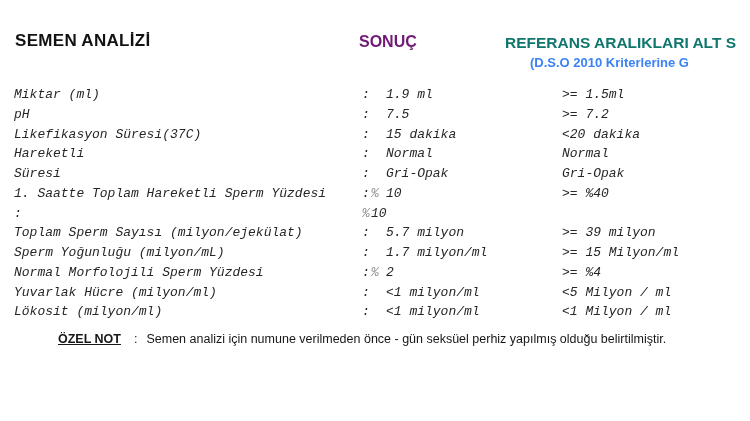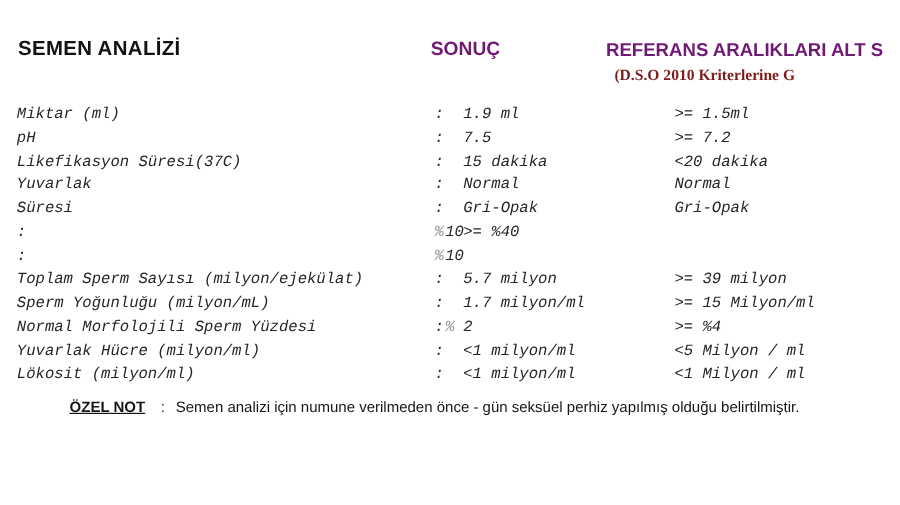--- a/index.html
+++ b/index.html
@@ -17,27 +17,27 @@
     font-size:17px; font-weight:bold; color:#121212;
     letter-spacing:0.3px; white-space:nowrap;
   }
   .result-header {
     position:absolute; left:359px; top:33px;
     font-size:16px; font-weight:bold; color:#701a75;
     white-space:nowrap;
   }
   .reference-header {
     position:absolute; left:505px; top:34px;
-    font-size:15.5px; font-weight:bold; color:#701a75;
+    font-size:15.5px; font-weight:bold; color:#0f766e;
     white-space:nowrap;
   }
   .reference-subheader {
-    position:absolute; left:512px; top:55px;
-    font-family:Liberation Serif, serif;
-    font-size:13px; font-weight:bold; color:#7f1d1d;
+    position:absolute; left:530px; top:55px;
+    font-family:Liberation Sans, sans-serif;
+    font-size:13px; font-weight:bold; color:#3b82f6;
     white-space:nowrap;
   }
   
   .results-table {
     position:absolute; left:14px; right:0; top:85px;
     font-family:"Liberation Mono", monospace;
     font-size:13px; color:#262626;
   }
   .row {
     display:grid;
@@ -87,36 +87,37 @@
 
     <div class="row">
       <span class="param">Likefikasyon Süresi(37C)</span>
       <span class="colon">:</span>
       <span class="pct"></span>
       <span class="result">15 dakika</span>
       <span class="ref">&lt;20 dakika</span>
     </div>
 
     <div class="row">
-      <span class="param">Yuvarlak</span>
+      <span class="param">Hareketli</span>
       <span class="colon">:</span>
       <span class="pct"></span>
       <span class="result">Normal</span>
       <span class="ref">Normal</span>
     </div>
 
     <div class="row">
       <span class="param">Süresi</span>
       <span class="colon">:</span>
       <span class="pct"></span>
       <span class="result">Gri-Opak</span>
       <span class="ref">Gri-Opak</span>
     </div>
 
     <div class="row">
+      <span class="param">1. Saatte Toplam Hareketli Sperm Yüzdesi</span>
       <span class="colon">:</span>
       <span class="pct">%</span>
       <span class="result">10</span>
       <span class="ref">&gt;= %40</span>
     </div>
 
     <div class="row">
       <span class="colon">:</span>
       <span class="pct">%</span>
       <span class="result">10</span>

